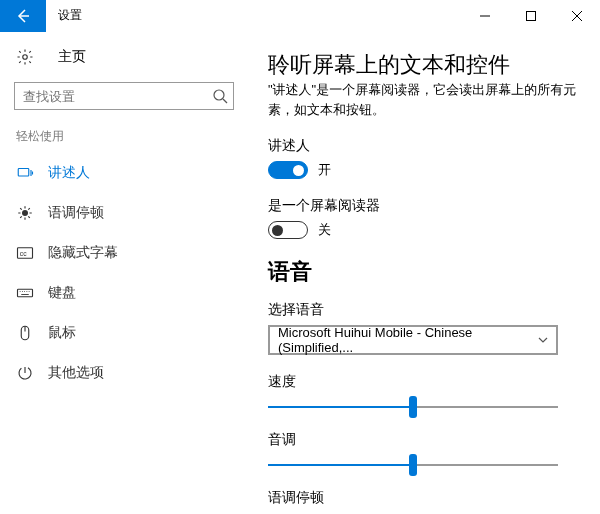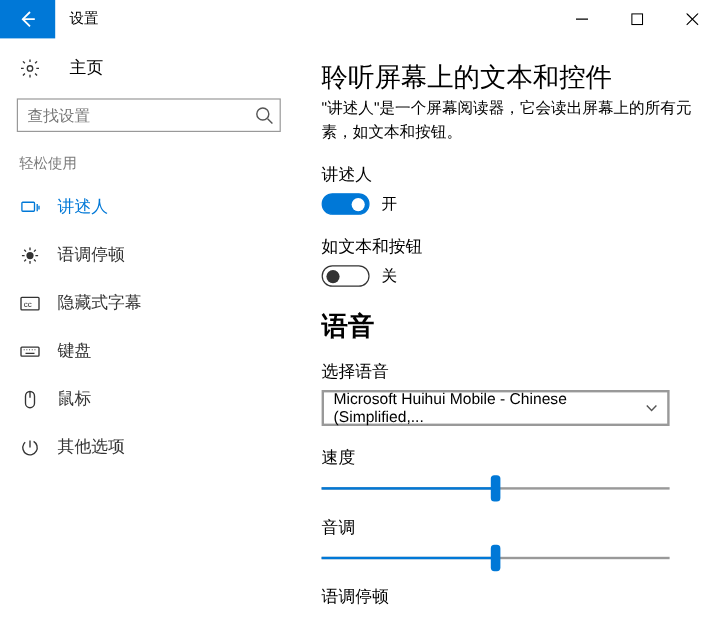--- a/index.html
+++ b/index.html
@@ -155,21 +155,21 @@
     <div class="desc">"讲述人"是一个屏幕阅读器，它会读出屏幕上的所有元素，如文本和按钮。</div>
 
     <div class="fld-label">讲述人</div>
     <div class="toggle-row">
       <div class="toggle on">
           <div class="knob"></div>
         </div>
       <div class="toggle-state">开</div>
     </div>
 
-    <div class="fld-label">如文本和按钮</div>
+    <div class="fld-label">是一个屏幕阅读器</div>
     <div class="toggle-row">
       <div class="toggle">
           <div class="knob"></div>
         </div>
       <div class="toggle-state">关</div>
     </div>
 
     <div class="h2">语音</div>
 
     <div class="fld-label">选择语音</div>

